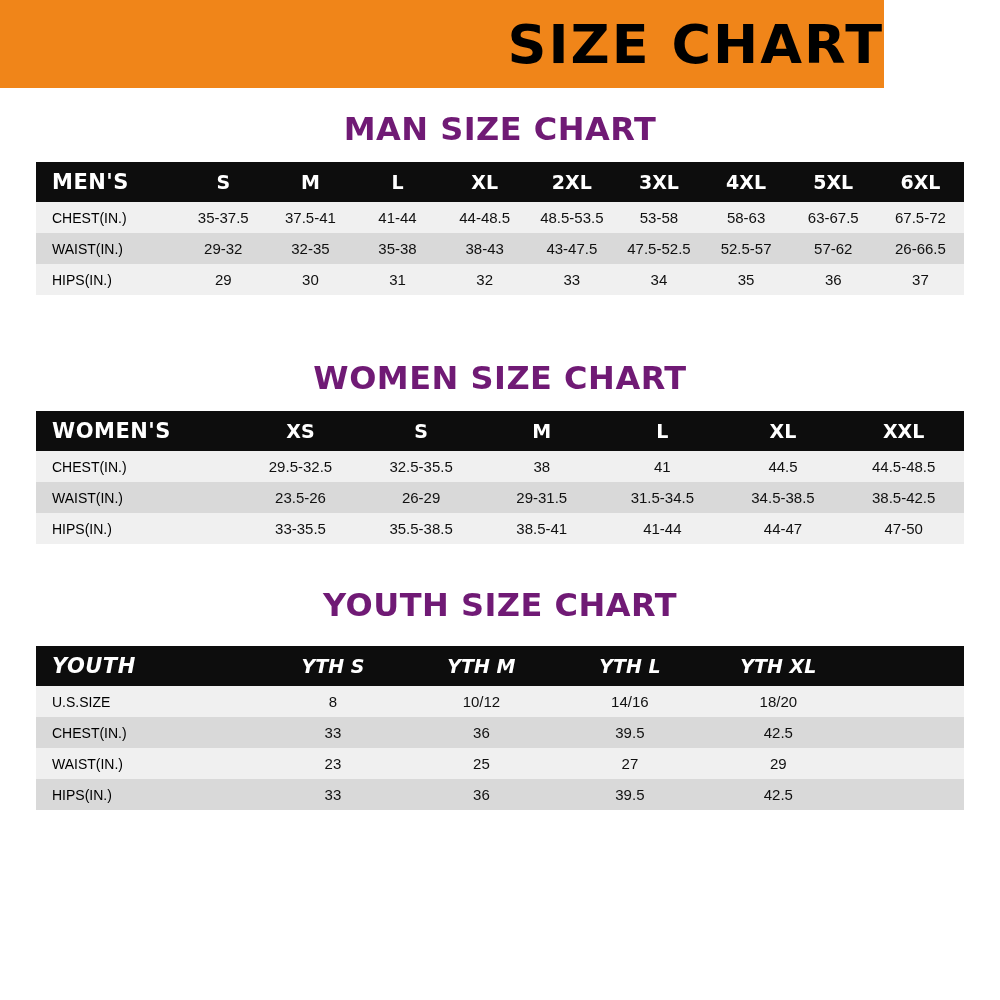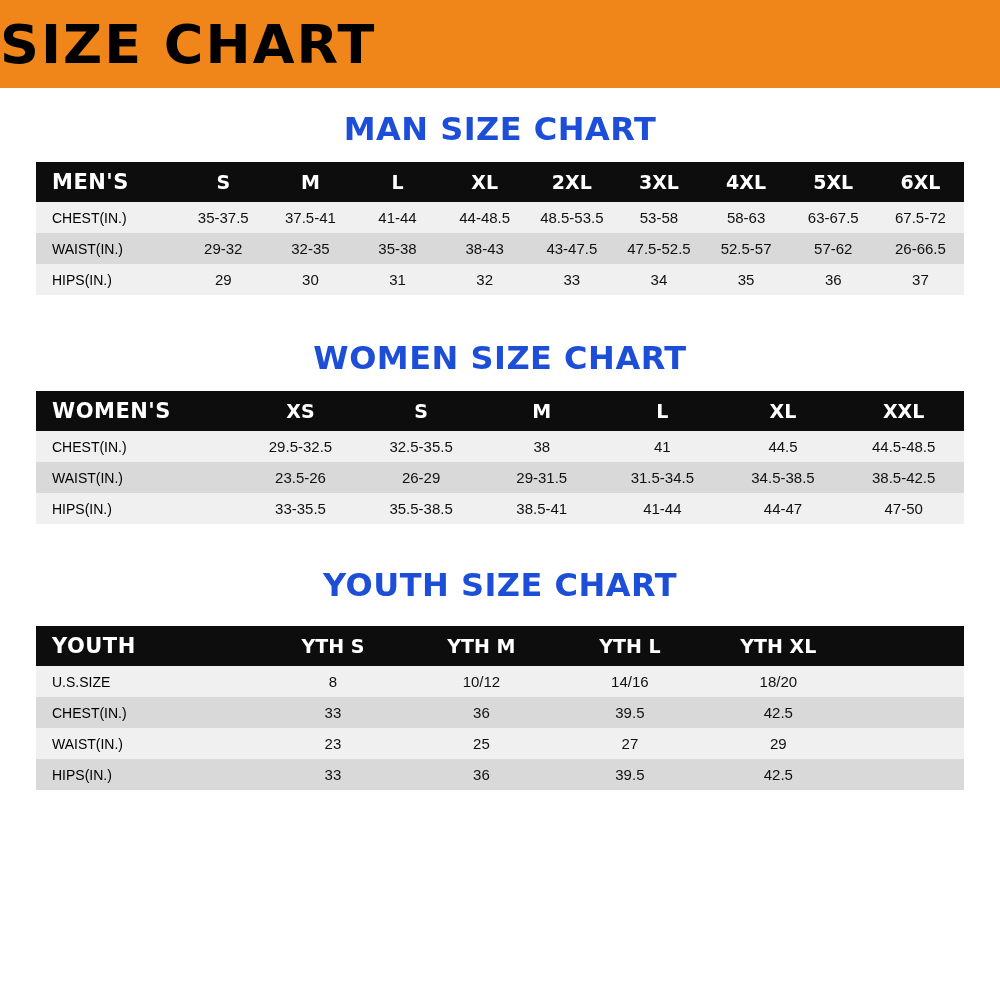--- a/index.html
+++ b/index.html
@@ -14,48 +14,48 @@
   #page {
     width: 1000px;
     height: 1000px;
     position: relative;
     background: #ffffff;
     overflow: hidden;
   }
 
   
   .banner {
-    width: 1000px;
+    width: 884px;
     height: 88px;
     background: #F08519;
     display: flex;
     align-items: center;
-    justify-content: flex-start;
+    justify-content: flex-end;
   }
   .banner-title {
     font-family: "DejaVu Sans", sans-serif;
     font-weight: 900;
     font-size: 54px;
     letter-spacing: 2px;
     color: #000000;
     line-height: 1;
     margin-top: 2px;
   }
 
   
   .section-title {
     text-align: center;
     font-family: "DejaVu Sans", sans-serif;
     font-weight: 900;
     font-size: 32px;
     letter-spacing: 0.5px;
-    color: #1d4ed8;
+    color: #701a75;
   }
   .t-man    { margin-top: 22px; margin-bottom: 14px; }
-  .t-women  { margin-top: 44px; margin-bottom: 14px; }
+  .t-women  { margin-top: 64px; margin-bottom: 14px; }
   .t-youth  { margin-top: 42px; margin-bottom: 22px; }
 
   
   .table-wrap { padding: 0 36px; }
   table.size {
     width: 100%;
     border-collapse: collapse;
     table-layout: fixed;
   }
   table.size th, table.size td {
@@ -102,21 +102,21 @@
   
   .tbl-men  tbody tr { height: 31px; }
   .tbl-women thead tr { height: 46px; }
   .tbl-women thead th { font-size: 21px; }
   .tbl-women thead th.rowlabel { font-size: 23px; }
   .tbl-women tbody tr { height: 38px; }
   .tbl-women tbody td { font-size: 16.5px; }
   .tbl-women tbody td.rowlabel { font-size: 17px; }
 
   .tbl-youth thead tr { height: 46px; }
-  .tbl-youth thead th { font-size: 21px; }
+  .tbl-youth thead th { font-size: 21px; font-style: italic; }
   .tbl-youth thead th.rowlabel { font-size: 23px; }
   .tbl-youth tbody tr { height: 40px; }
   .tbl-youth tbody td { font-size: 16.5px; }
   .tbl-youth tbody td.rowlabel { font-size: 17px; }
 
   
   .note {
     margin-top: 24px;
     padding: 0 22px;
     text-align: center;

